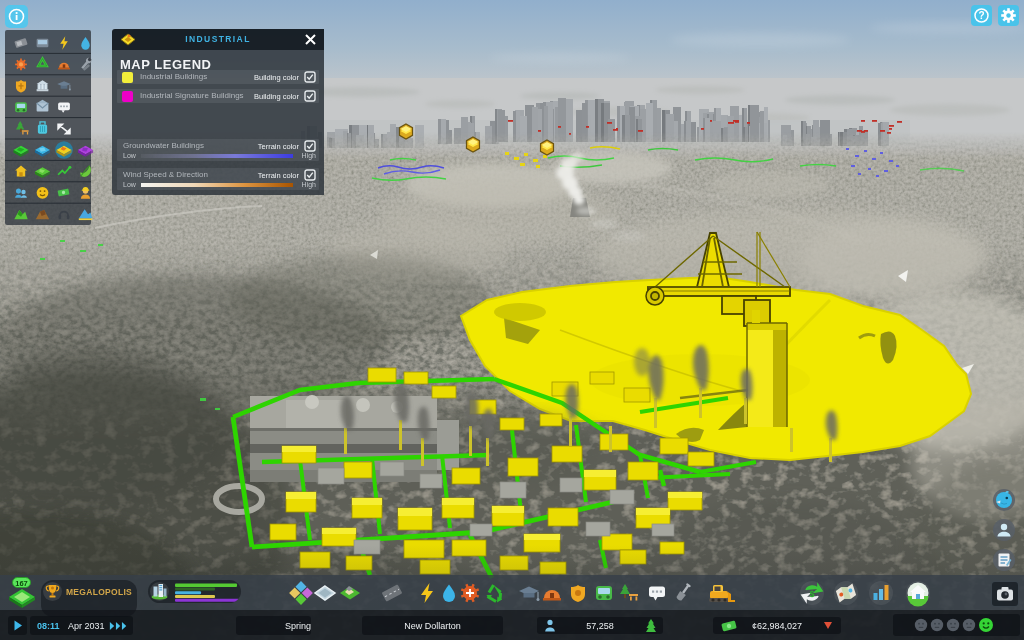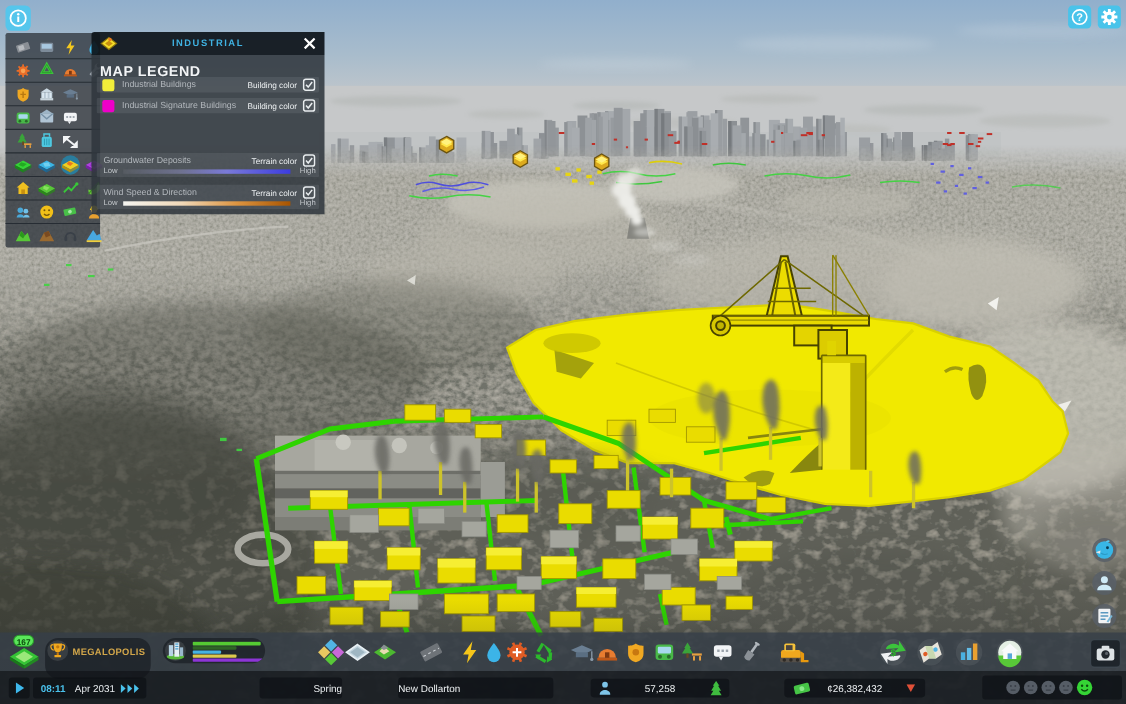--- a/index.html
+++ b/index.html
@@ -880,21 +880,21 @@
             <path d="M-8,5 L-1,-6 L3,0 L6,-2 L8,5 Z" fill="#48a8e0"></path>
             <rect x="-8" y="5" width="16" height="2" fill="#f0d040"></rect>
           </g>
         </svg></div>
       <div class="abs" style="left:5px;top:5px;width:23px;height:23px;background:#55c6ec;border-radius:5px">
 <svg width="23" height="23">
           <circle cx="11.5" cy="11.5" r="7" fill="none" stroke="#fff" stroke-width="1.6"></circle>
           <rect x="10.7" y="10" width="1.8" height="5" fill="#fff"></rect>
           <circle cx="11.6" cy="8" r="1.1" fill="#fff"></circle>
         </svg></div>
-      <div class="abs" style="left:83px;top:29px;width:240px;height:166px;border-radius:3px;overflow:hidden">
+      <div class="abs" style="left:112px;top:29px;width:240px;height:166px;border-radius:3px;overflow:hidden">
 <div class="abs" style="left:0;top:0;width:212px;height:21px;background:rgba(14,20,26,0.93)">
 <svg width="18" height="16" style="position:absolute;left:7px;top:2.5px">
             <path d="M9,2 L16,7.5 L9,13 L2,7.5 Z" fill="#f4dc28" stroke="#8a7210" stroke-width="1"></path>
             <path d="M9,5 L12.5,7.5 L9,10 L5.5,7.5 Z" fill="#c89010"></path>
             <circle cx="10" cy="4" r="1.6" fill="#e87820"></circle>
           </svg>
 <span style="position:absolute;left:0;right:0;top:5px;text-align:center;font-size:8.5px;font-weight:bold;letter-spacing:1.4px;color:#3fb2e2">INDUSTRIAL</span>
 <svg width="11" height="11" style="position:absolute;right:8px;top:5px">
             <path d="M1,1 L10,10 M10,1 L1,10" stroke="#fff" stroke-width="2"></path>
           </svg>
@@ -913,21 +913,21 @@
 <div class="abs" style="left:5px;top:60px;width:202px;height:14px;background:rgba(160,168,176,0.15);border-radius:1px">
           <div class="abs" style="left:5px;top:1.5px;width:11px;height:11px;background:#ee00c8;border-radius:2px"></div>
           <span style="position:absolute;left:23px;top:2px;font-size:8px;color:#b2b7bc">Industrial Signature Buildings</span>
           <span style="position:absolute;right:20px;top:2.5px;font-size:7.5px;color:#eef1f3">Building color</span>
           <svg width="12" height="12" style="position:absolute;right:3px;top:1px">
             <rect x="1" y="1" width="10" height="10" rx="2" fill="none" stroke="#e8ecee" stroke-width="1.4"></rect>
             <path d="M3.2,6 L5.2,8.2 L8.8,3.6" fill="none" stroke="#e8ecee" stroke-width="1.4"></path>
           </svg>
         </div>
 <div class="abs" style="left:5px;top:110px;width:202px;height:22px;background:rgba(160,168,176,0.15);border-radius:1px">
-          <span style="position:absolute;left:6px;top:2px;font-size:8px;color:#b2b7bc">Groundwater Deposits</span>
+          <span style="position:absolute;left:6px;top:2px;font-size:8px;color:#b2b7bc">Groundwater Buildings</span>
           <span style="position:absolute;right:20px;top:2.5px;font-size:7.5px;color:#eef1f3">Terrain color</span>
           <svg width="12" height="12" style="position:absolute;right:3px;top:1px">
             <rect x="1" y="1" width="10" height="10" rx="2" fill="none" stroke="#e8ecee" stroke-width="1.4"></rect>
             <path d="M3.2,6 L5.2,8.2 L8.8,3.6" fill="none" stroke="#e8ecee" stroke-width="1.4"></path>
           </svg>
           <span style="position:absolute;left:6px;top:12.5px;font-size:7px;color:#c3c7cb">Low</span>
           <div style="position:absolute;left:24px;top:15px;width:152px;height:4px;background:linear-gradient(90deg,rgba(150,150,160,0.12) 0%,rgba(145,145,200,0.5) 35%,#7a7ad8 62%,#3c3ce0 100%)"></div>
           <span style="position:absolute;right:3px;top:12.5px;font-size:7px;color:#c3c7cb">High</span>
         </div>
 <div class="abs" style="left:5px;top:139px;width:202px;height:22px;background:rgba(160,168,176,0.15);border-radius:1px">
@@ -1199,40 +1199,40 @@
             <line x1="7" y1="7" x2="7.0" y2="1.2"></line>
             <line x1="7" y1="7" x2="11.1" y2="2.9"></line>
           </g>
         </svg>
 <span style="position:absolute;left:20px;top:4.5px;font-size:9px;color:#eef1f3">15°C</span>
       </div>
       <div class="abs" style="left:236px;top:616px;width:75px;height:19px;background:rgba(10,14,18,0.6);border-radius:3px;">
         <span style="position:absolute;left:0;right:0;top:4.5px;text-align:right;font-size:9px;color:#eef1f3">Spring</span>
       </div>
       <div class="abs" style="left:362px;top:616px;width:141px;height:19px;background:rgba(10,14,18,0.6);border-radius:3px;">
-        <span style="position:absolute;left:0;right:0;top:4.5px;font-size:9px;color:#eef1f3">New Dollarton</span>
+        <span style="position:absolute;left:0;right:0;top:4.5px;text-align:center;font-size:9px;color:#eef1f3">New Dollarton</span>
       </div>
       <div class="abs" style="left:537px;top:617px;width:126px;height:17px;background:rgba(10,14,18,0.6);border-radius:3px;">
         <svg width="12" height="13" style="position:absolute;left:7px;top:2px">
           <circle cx="6" cy="3.4" r="2.6" fill="#7ec4e8"></circle>
           <path d="M1.2,12.5 C1.2,7 10.8,7 10.8,12.5 Z" fill="#7ec4e8"></path>
         </svg>
 <span style="position:absolute;left:0;right:0;top:3.5px;text-align:center;font-size:9px;color:#eef1f3">57,258</span>
 <svg width="12" height="14" style="position:absolute;right:6px;top:1.5px">
           <path d="M6,0 L9,4.5 L7.8,4.5 L10.5,9 L8.5,9 L11,13 L1,13 L3.5,9 L1.5,9 L4.2,4.5 L3,4.5 Z" fill="#3fbc3f"></path>
         </svg>
       </div>
       <div class="abs" style="left:713px;top:617px;width:128px;height:17px;background:rgba(10,14,18,0.6);border-radius:3px;">
         <svg width="16" height="12" style="position:absolute;left:8px;top:2.5px">
           <g transform="rotate(-14 8 6)">
             <rect x="1" y="2" width="14" height="8" rx="1.5" fill="#46c446"></rect>
             <circle cx="8" cy="6" r="2.2" fill="#8ae88a"></circle>
           </g>
         </svg>
-<span style="position:absolute;left:0;right:0;top:3.5px;text-align:center;font-size:9px;color:#eef1f3">¢26,382,432</span>
+<span style="position:absolute;left:0;right:0;top:3.5px;text-align:center;font-size:9px;color:#eef1f3">¢62,984,027</span>
 <svg width="8" height="7" style="position:absolute;right:9px;top:5px">
           <path d="M0,0 L8,0 L4,7 Z" fill="#e05038"></path>
         </svg>
       </div>
       <div class="abs" style="left:893px;top:614px;width:127px;height:22px;background:rgba(10,14,18,0.6);border-radius:3px;"><svg width="127" height="22">
           <g transform="translate(28,11)">
             <circle r="6.2" fill="#565d66"></circle>
             <circle cx="-2" cy="-1.3" r="0.9" fill="#3a4048"></circle>
             <circle cx="2" cy="-1.3" r="0.9" fill="#3a4048"></circle>
             <line x1="-2.2" y1="2.4" x2="2.2" y2="2.4" stroke="#3a4048" stroke-width="1.1"></line>

